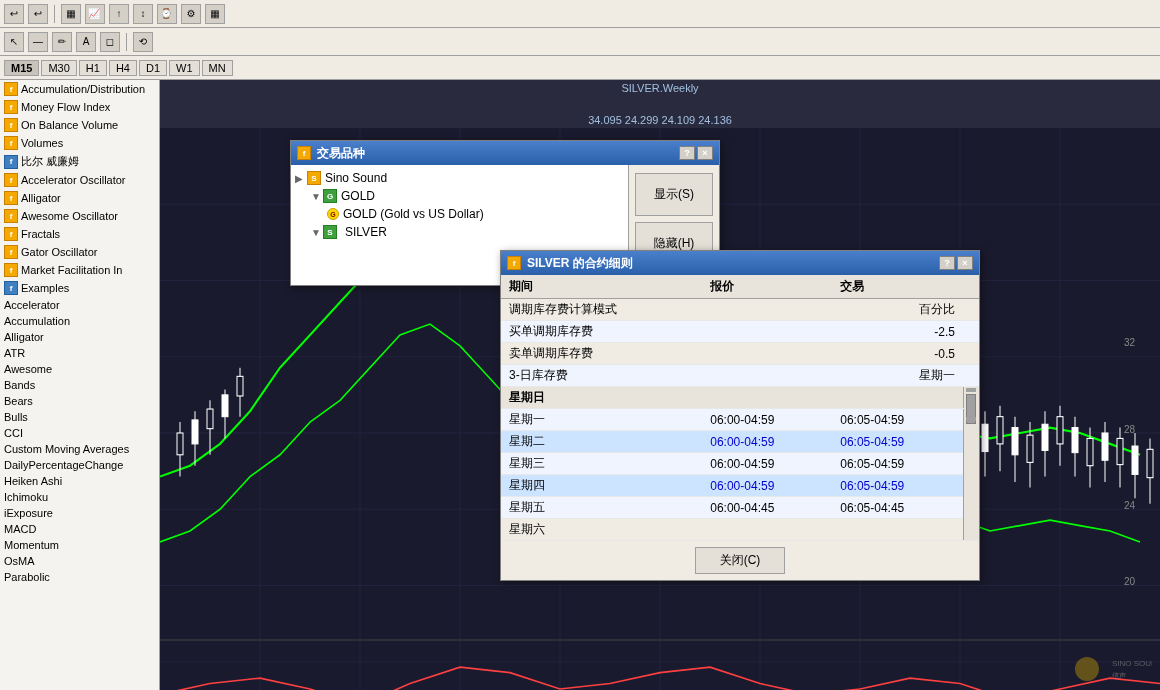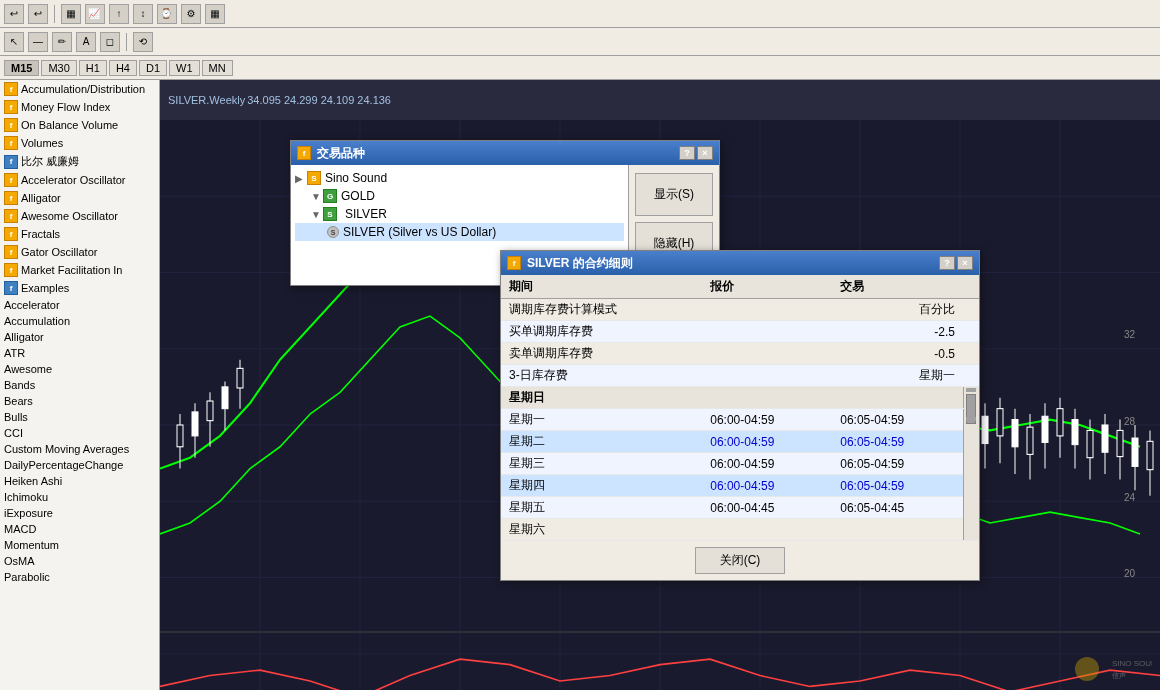--- a/index.html
+++ b/index.html
@@ -92,25 +92,26 @@
     
     .chart-area {
       flex: 1;
       background: #1a1a2e;
       position: relative;
       overflow: hidden;
     }
     .chart-header {
       background: #2a2a3e;
       color: #a0c0e0;
-      padding: 14px 8px;
+      padding: 2px 8px;
       font-size: 11px;
       display: flex;
       align-items: center;
-      gap: 2px;
+      gap: 20px;
+      flex-direction: column;
     }
 
     
     .chart-svg {
       width: 100%;
       height: 100%;
     }
 
     
     .dialog-overlay {
@@ -570,31 +571,31 @@
               <div class="tree-icon-folder">S</div>
               <span style="margin-left:4px;">Sino Sound</span>
             </div>
 
             <div class="tree-item tree-indent">
               <span class="tree-expand">▼</span>
               <div class="tree-icon-folder" style="background:#40a040;border-color:#208020;">G</div>
               <span style="margin-left:4px;">GOLD</span>
             </div>
 
+            <div class="tree-item tree-indent2">
+              <div class="tree-icon-gold">G</div>
+              <span style="margin-left:4px;">GOLD  (Gold vs US Dollar)</span>
+            </div>
 
             <div class="tree-item tree-indent">
               <span class="tree-expand">▼</span>
               <div class="tree-icon-folder" style="background:#40a040;border-color:#208020;">S</div>
               <span style="margin-left:8px;">SILVER</span>
             </div>
 
-            <div class="tree-item tree-indent2" style="background:#cce4ff;">
-              <div class="tree-icon-silver">S</div>
-              <span style="margin-left:4px;">SILVER  (Silver vs US Dollar)</span>
-            </div>
           </div>
           <div class="symbol-buttons">
             <div class="sym-btn">显示(S)</div>
             <div class="sym-btn">隐藏(H)</div>
             <div class="sym-btn">属性(P)</div>
           </div>
         </div>
       </div>
 
       <div class="dialog-contract">

